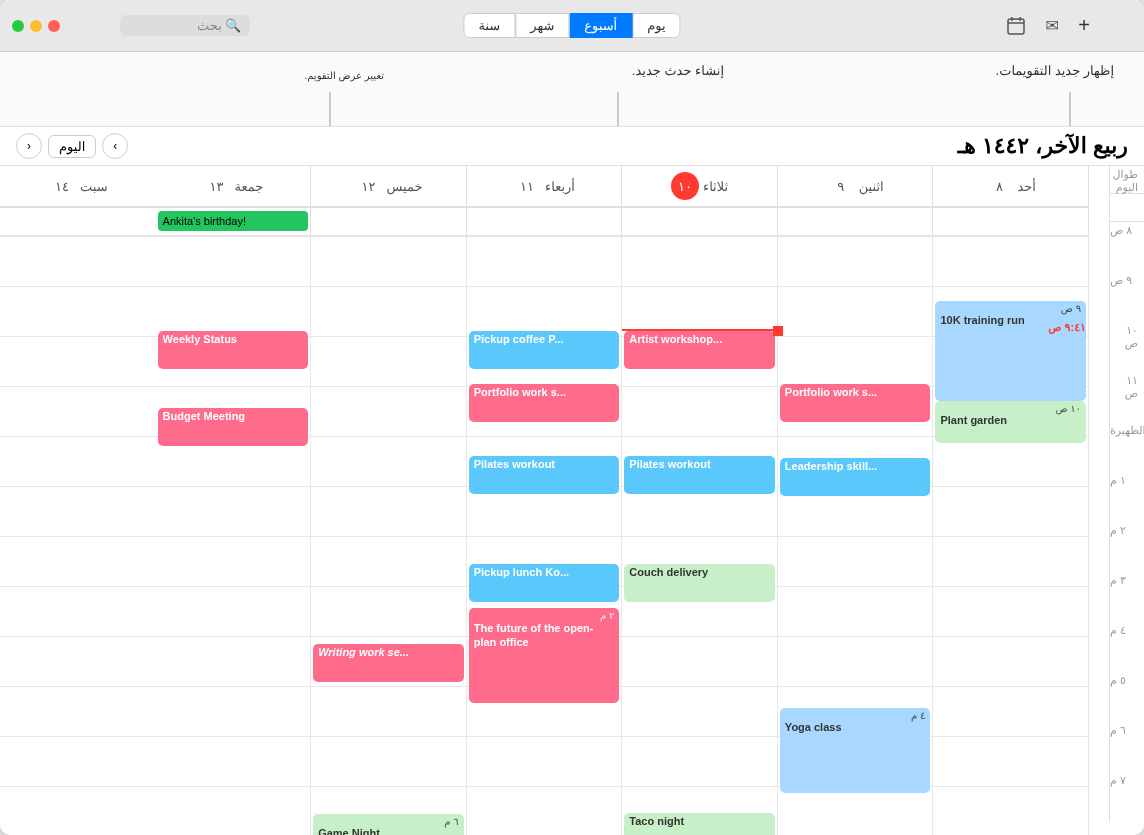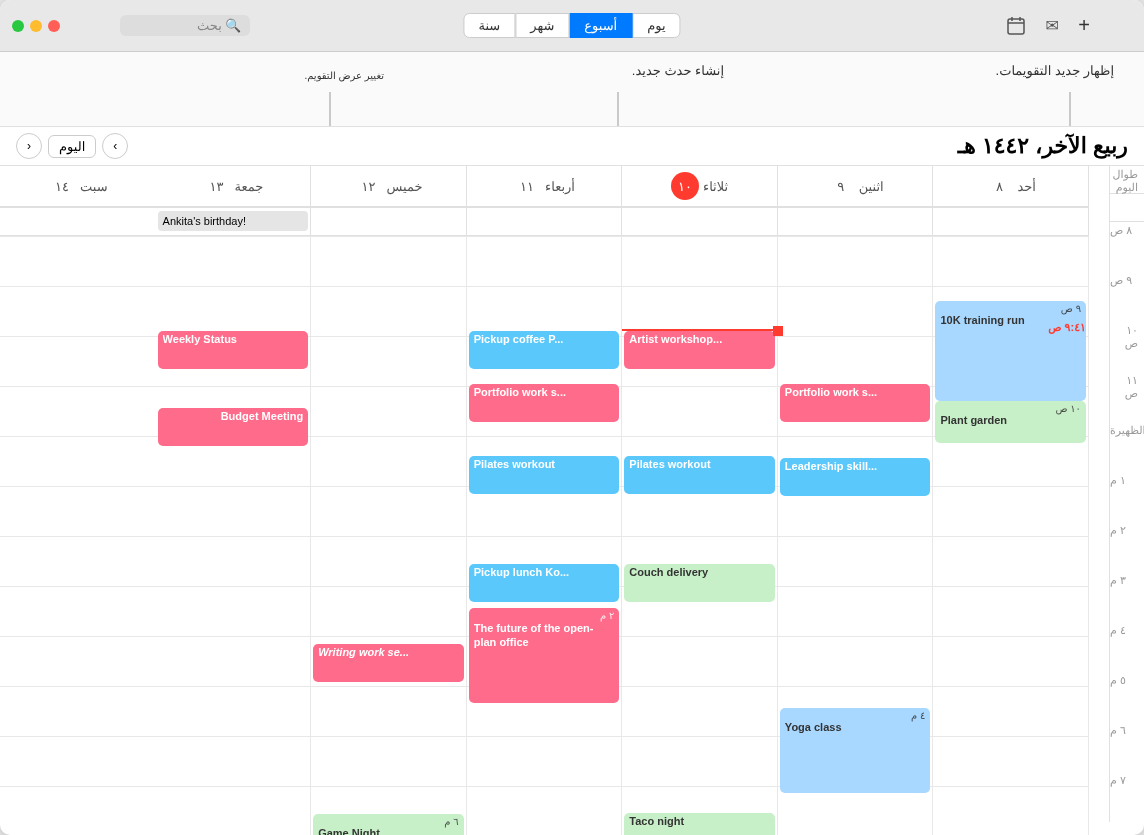--- a/index.html
+++ b/index.html
@@ -274,21 +274,21 @@
     .cal-event .event-time {
       font-size: 10px;
       opacity: 0.85;
     }
     
     .ev-pink { background: #ff6b8a; color: #fff; }
     .ev-blue { background: #5ac8fa; color: #fff; }
     .ev-light-blue { background: #a8d8ff; color: #333; }
     .ev-green { background: #4cd964; color: #fff; }
     .ev-light-green { background: #c8f0c8; color: #333; }
-    .ev-green-bday { background: #e5e5e5; color: #000; }
+    .ev-green-bday { background: #22c55e; color: #000; }
     .scrollbar-hidden::-webkit-scrollbar { display: none; }
     .time-labels {
       width: 55px;
       flex-shrink: 0;
       overflow: hidden;
       padding-left: 20px;
     }
     .time-label {
       height: 50px;
       display: flex;
@@ -542,21 +542,21 @@
               <div class="event-title">Game Night</div>
             </div>
           </div>
 
           <div class="day-col">
 
             <div class="cal-event ev-pink" style="top:95px;height:38px;left:2px;right:2px;">
               <div class="event-title">Weekly Status</div>
             </div>
 
-            <div class="cal-event ev-pink" style="top:172px;height:38px;left:2px;right:2px;text-align:right;">
+            <div class="cal-event ev-pink" style="top:172px;height:38px;left:2px;right:2px;">
               <div class="event-title">Budget Meeting</div>
             </div>
           </div>
 
           <div class="day-col">
           </div>
 
         </div>
       </div>
     </div>

